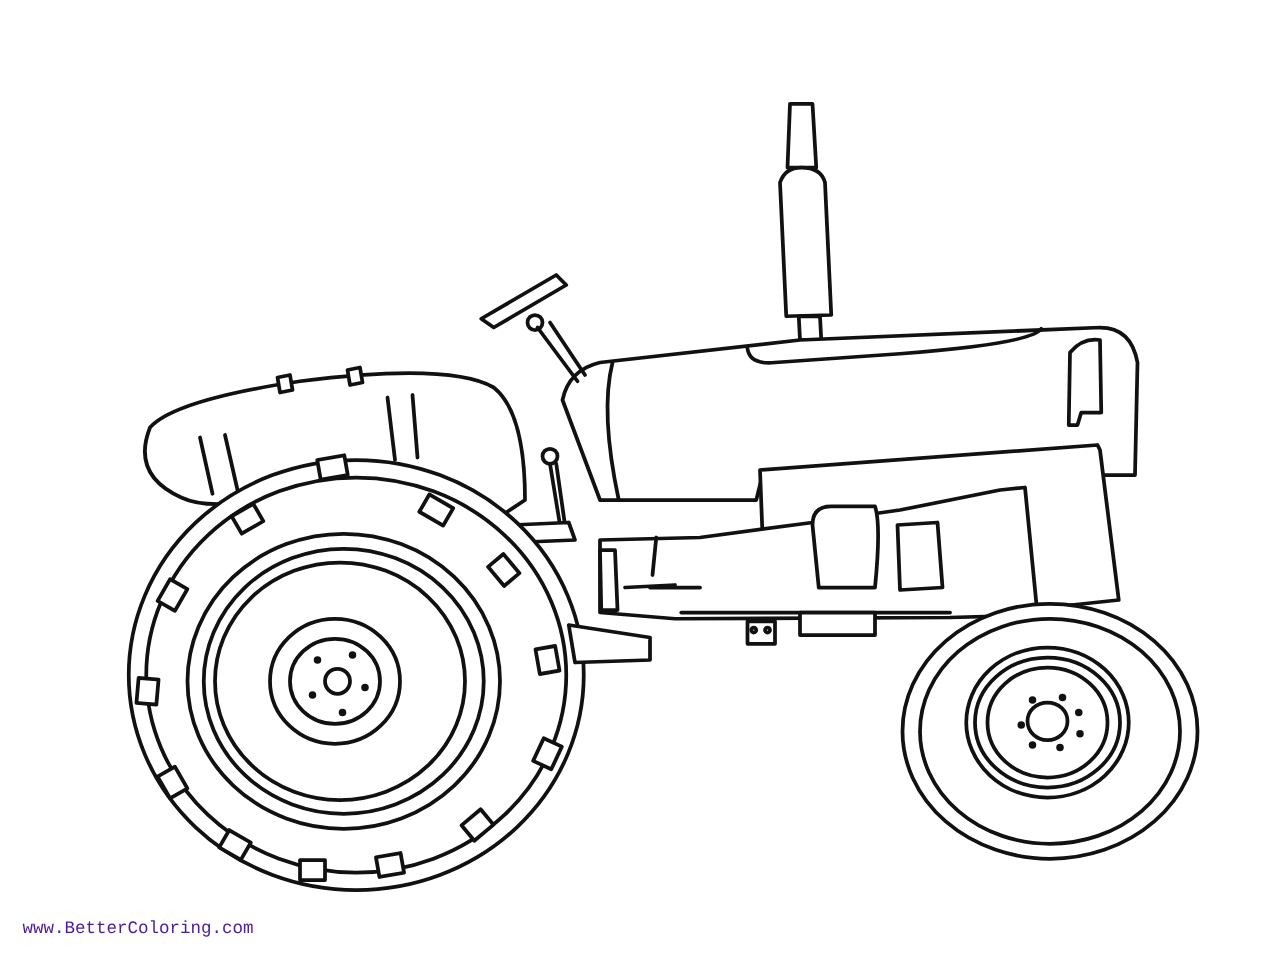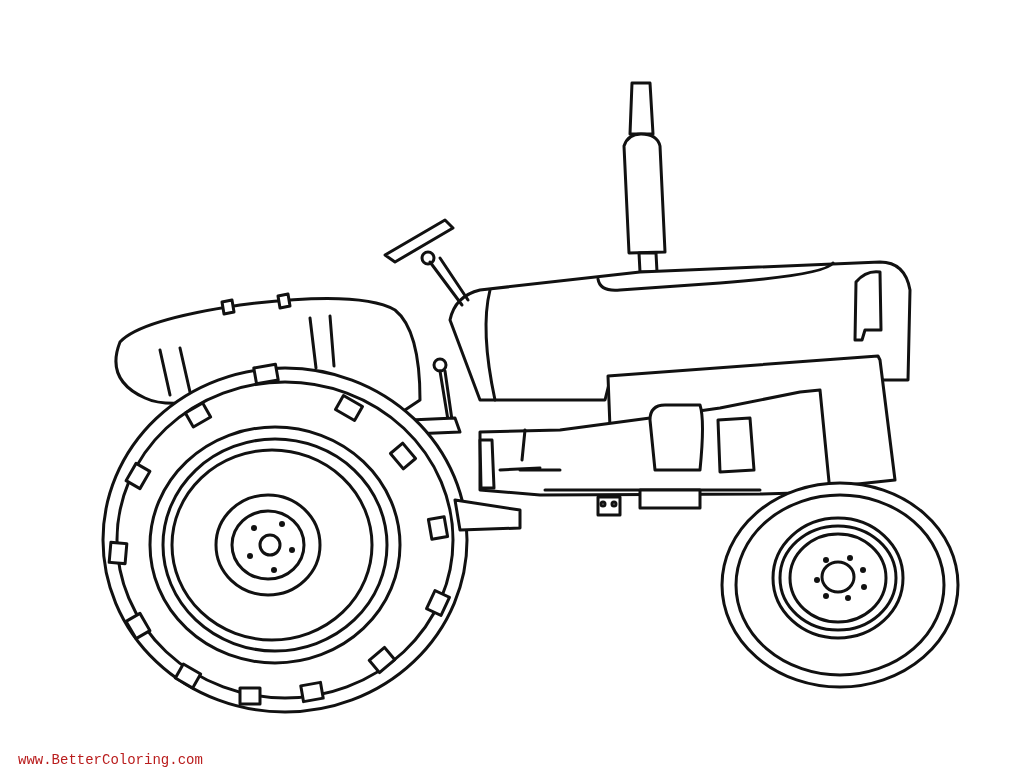--- a/index.html
+++ b/index.html
@@ -1,21 +1,21 @@
 <!DOCTYPE html>
 <html><head>
 <meta charset="utf-8">
 <style>
   html, body { margin:0; padding:0; background:#ffffff; }
   body { width:1010px; height:780px; position:relative; overflow:hidden; }
   #canvas { position:absolute; left:0; top:0; width:1010px; height:780px; }
   .ln { fill:none; stroke:#111; stroke-width:3; stroke-linecap:round; stroke-linejoin:round; }
   .fl { fill:#fff; stroke:#111; stroke-width:3; stroke-linejoin:round; }
   .dot { fill:#111; }
-  #watermark { position:absolute; left:18px; top:752px; font-family:"Liberation Mono","DejaVu Sans Mono",monospace; font-size:14px; color:#b91c1c; }
+  #watermark { position:absolute; left:18px; top:735px; font-family:"Liberation Mono","DejaVu Sans Mono",monospace; font-size:14px; color:#4c1d95; }
 </style>
 </head>
 <body>
 
 <svg id="canvas" viewBox="0 0 1010 780" xmlns="http://www.w3.org/2000/svg">
 
   <g>
     <path class="fl" d="M632,83 L650,83 L653,134 L630,134 Z"></path>
     <path class="fl" d="M624,146 Q628,134 641,134 Q657,134 660,146 L665,252 L629,253 Z"></path>
     <path class="fl" d="M639,253 L656,253 L657,272 L640,272 Z"></path>

